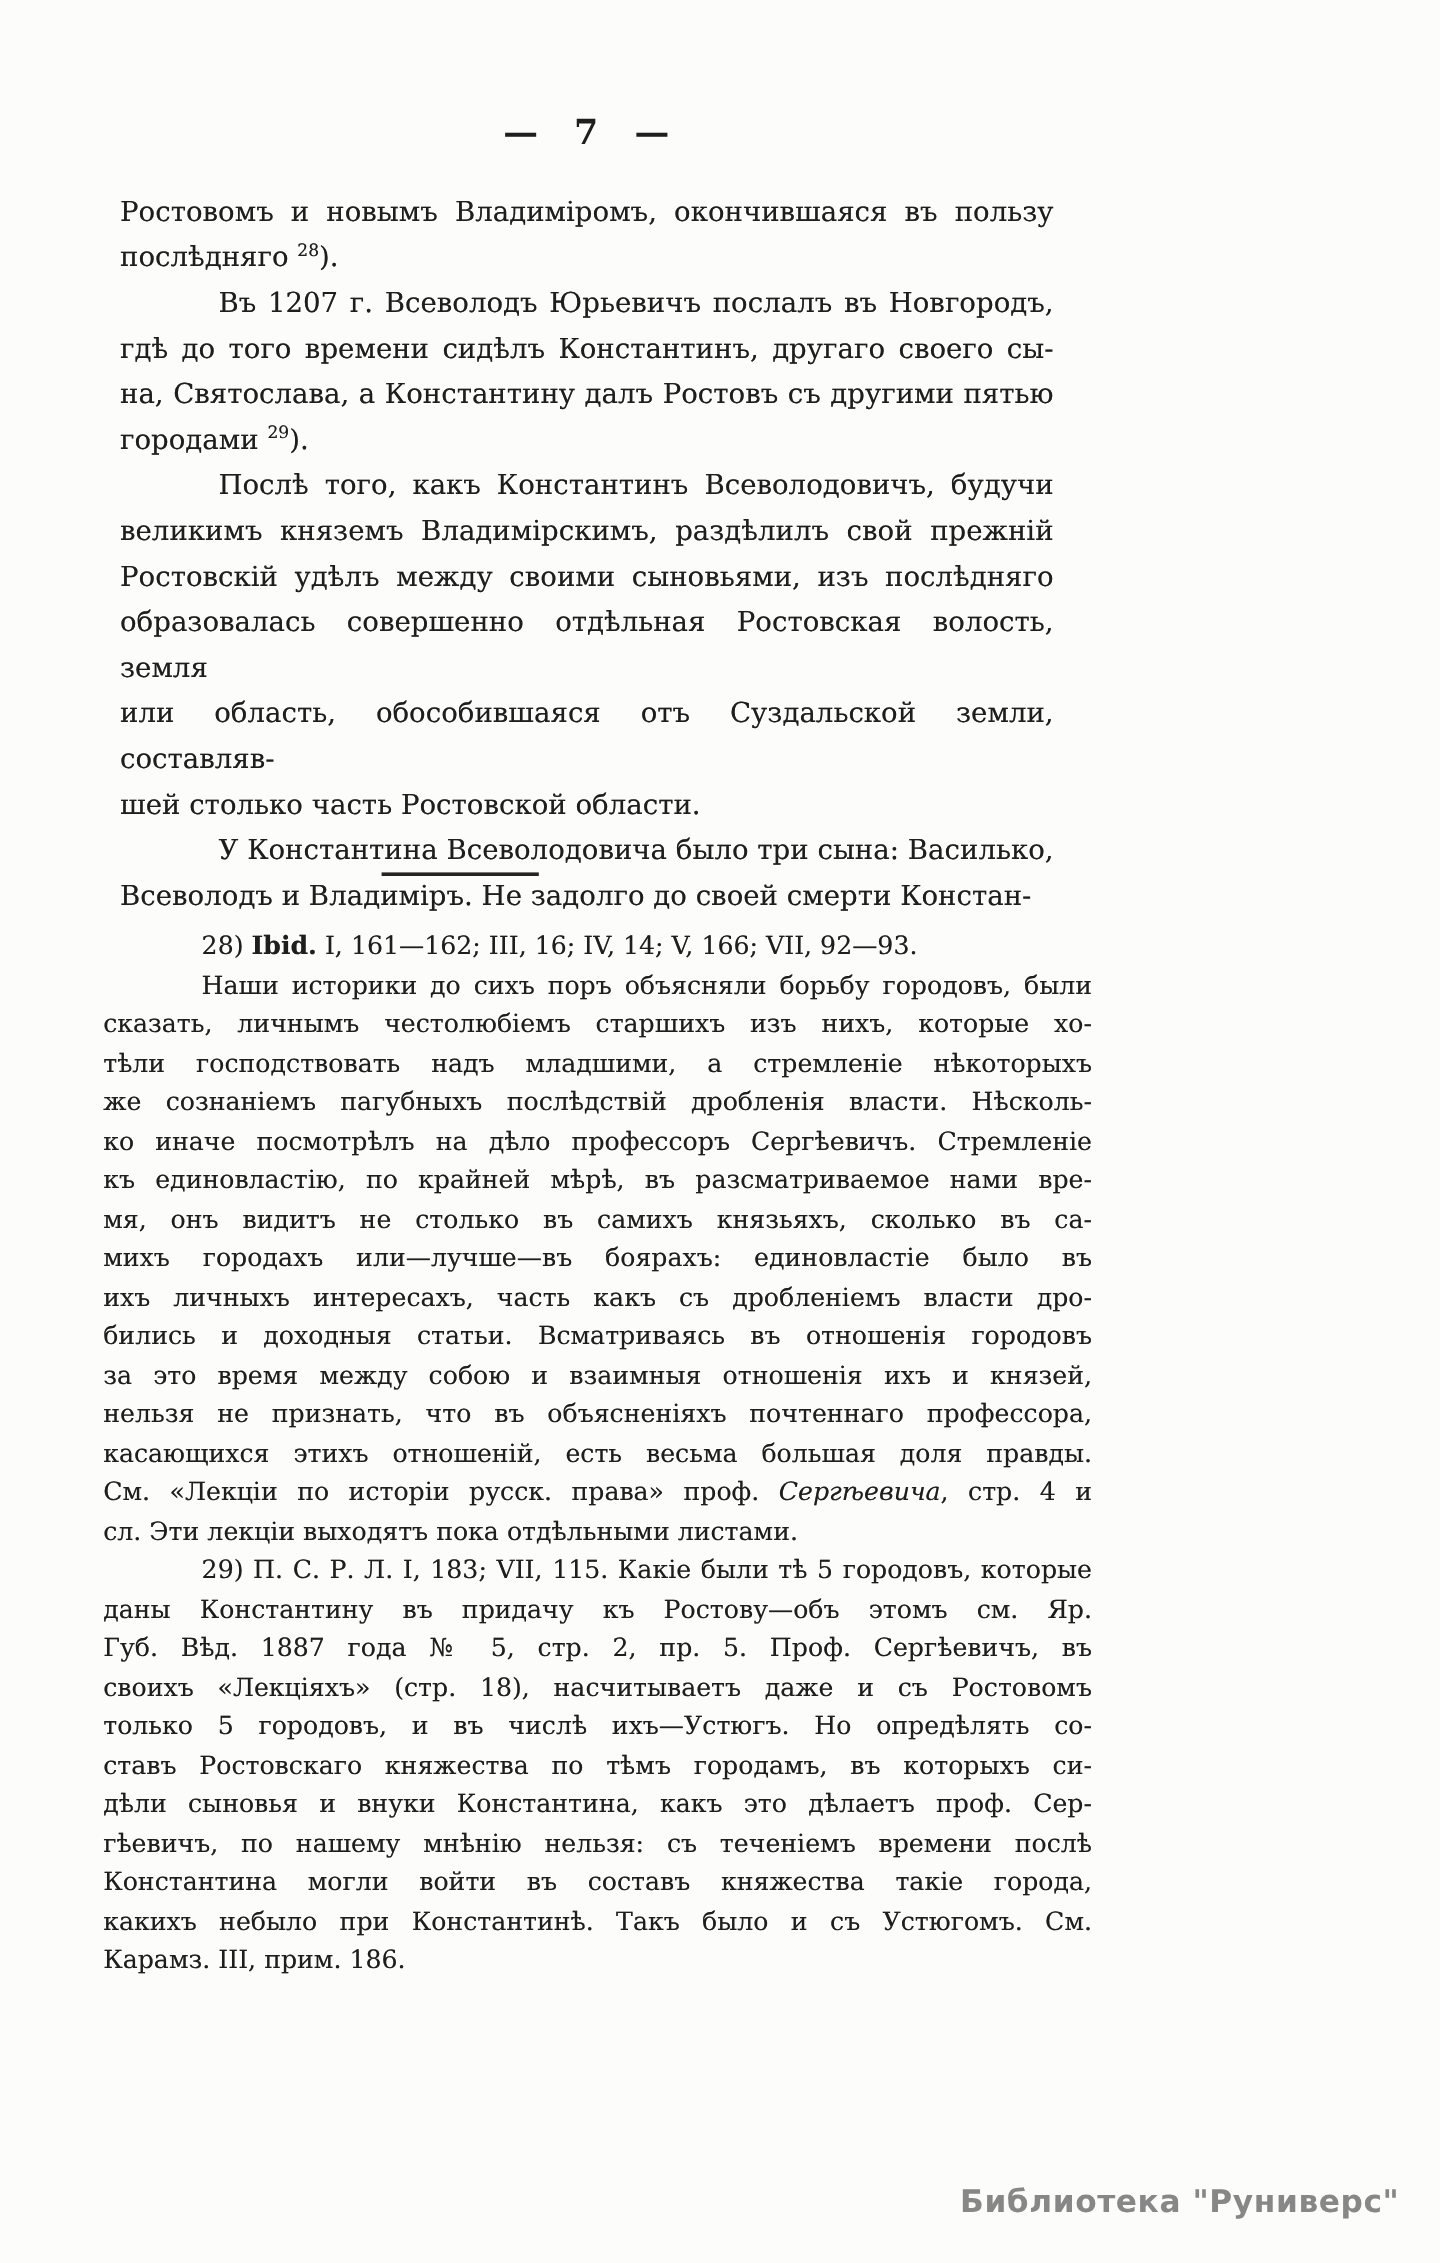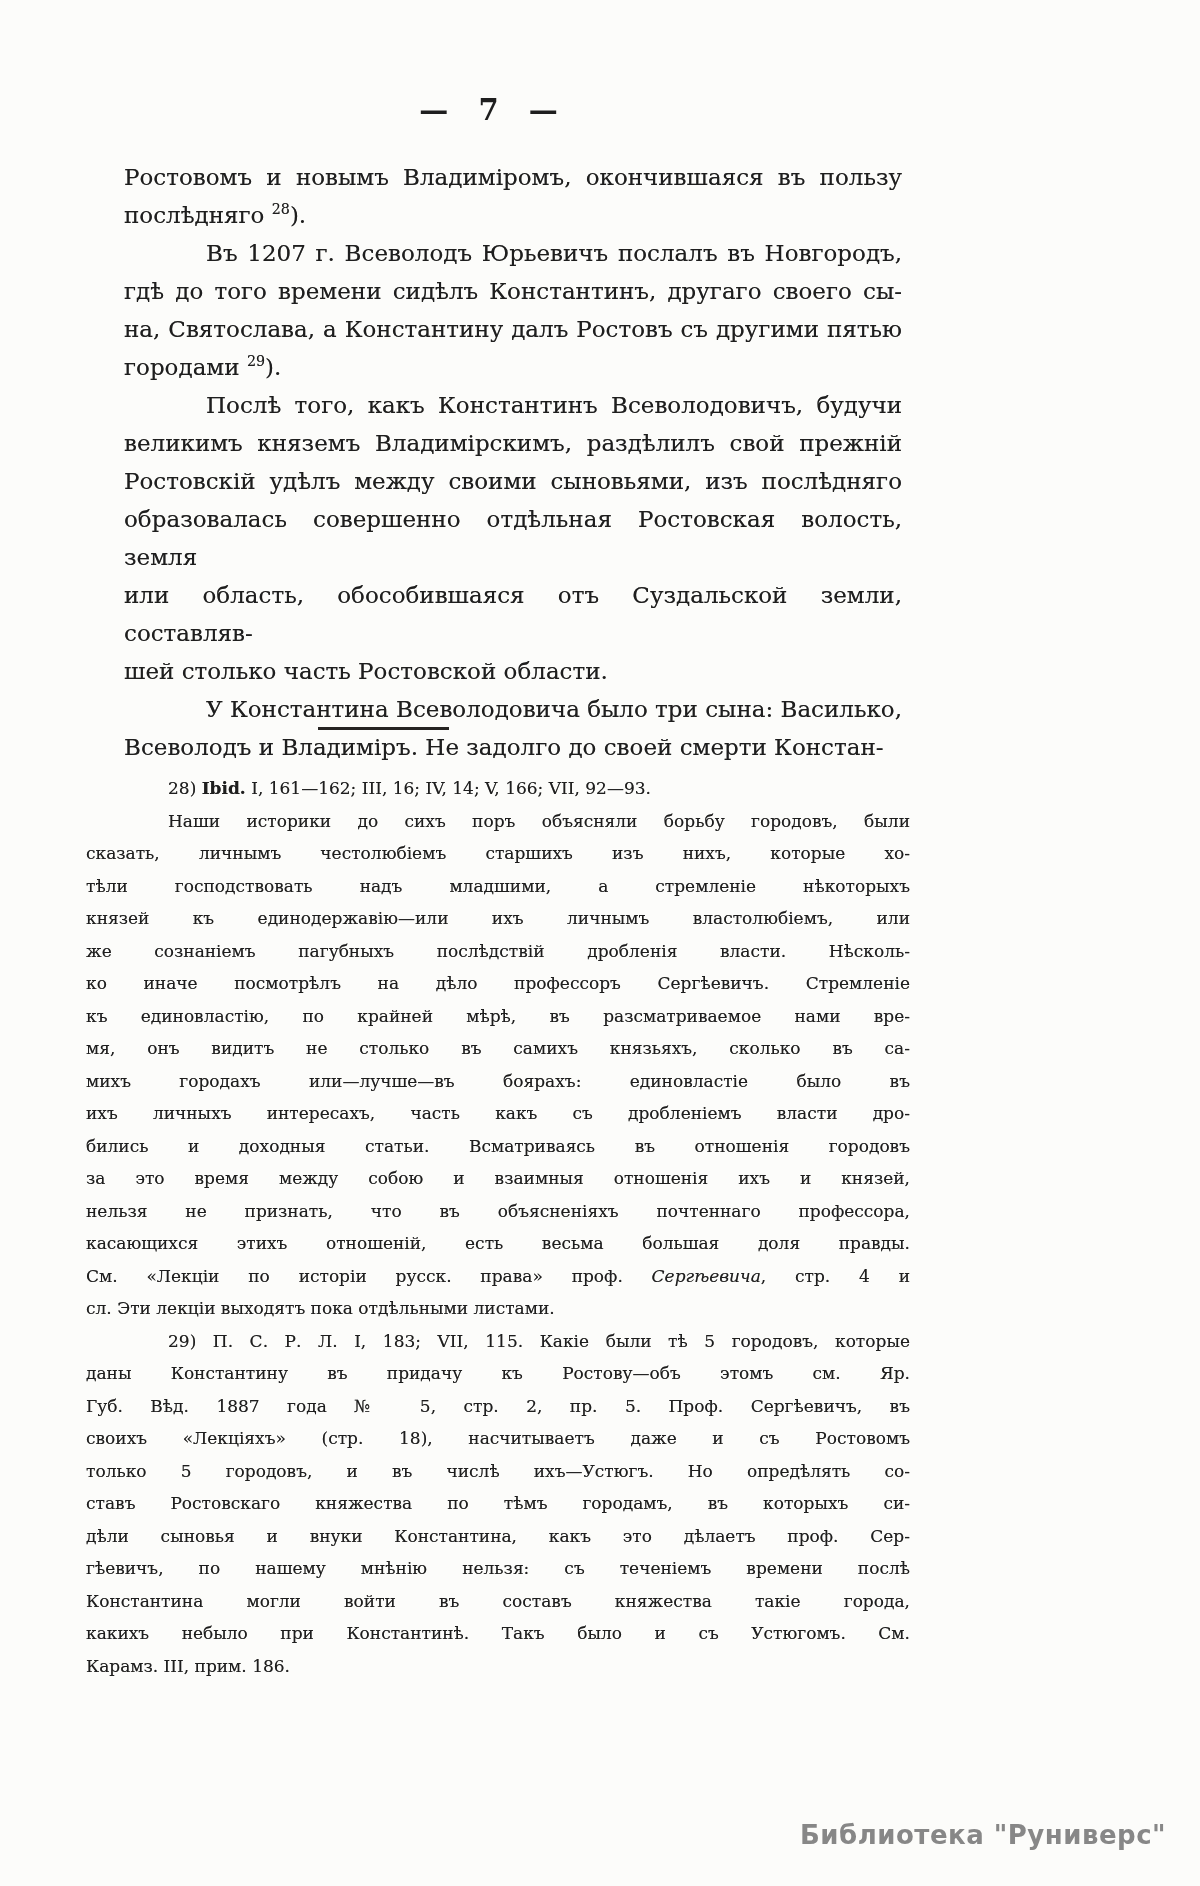--- a/index.html
+++ b/index.html
@@ -22,26 +22,25 @@
     font-weight: bold;
     word-spacing: 18px;
     letter-spacing: 1px;
   }
   .main-text {
     position: absolute;
     left: 100px; top: 158px; width: 778px;
     font-size: 23px;
     line-height: 38px;
     text-shadow: 0 0 0.5px rgba(20,18,16,0.55);
-    margin-left: 24px;
   }
   .footnotes {
     position: absolute;
     left: 86px; top: 772px; width: 824px;
-    font-size: 17px;
+    font-size: 21px;
     line-height: 32.5px;
     text-shadow: 0 0 0.4px rgba(20,18,16,0.5);
   }
   .para { margin: 0; }
   .para.indent .line:first-child { text-indent: 82px; }
   .line {
     text-align: justify;
     text-align-last: justify;
     white-space: normal;
   }
@@ -101,21 +100,20 @@
   <div class="separator"></div>
 
   <div class="footnotes">
       <div class="para indent">
         <div class="line line-last"><span>28) </span><b>Ibid.</b><span> I, 161—162; III, 16; IV, 14; V, 166; VII, 92—93.</span></div>
       </div>
       <div class="para indent">
         <div class="line"><span>Наши историки до сихъ поръ объясняли борьбу городовъ, были</span></div>
         <div class="line"><span>сказать, личнымъ честолюбіемъ старшихъ изъ нихъ, которые хо-</span></div>
         <div class="line"><span>тѣли господствовать надъ младшими, а стремленіе нѣкоторыхъ</span></div>
-        <div class="line"><span>князей къ единодержавію—или ихъ личнымъ властолюбіемъ, или</span></div>
         <div class="line"><span>же сознаніемъ пагубныхъ послѣдствій дробленія власти. Нѣсколь-</span></div>
         <div class="line"><span>ко иначе посмотрѣлъ на дѣло профессоръ Сергѣевичъ. Стремленіе</span></div>
         <div class="line"><span>къ единовластію, по крайней мѣрѣ, въ разсматриваемое нами вре-</span></div>
         <div class="line"><span>мя, онъ видитъ не столько въ самихъ князьяхъ, сколько въ са-</span></div>
         <div class="line"><span>михъ городахъ или—лучше—въ боярахъ: единовластіе было въ</span></div>
         <div class="line"><span>ихъ личныхъ интересахъ, часть какъ съ дробленіемъ власти дро-</span></div>
         <div class="line"><span>бились и доходныя статьи. Всматриваясь въ отношенія городовъ</span></div>
         <div class="line"><span>за это время между собою и взаимныя отношенія ихъ и князей,</span></div>
         <div class="line"><span>нельзя не признать, что въ объясненіяхъ почтеннаго профессора,</span></div>
         <div class="line"><span>касающихся этихъ отношеній, есть весьма большая доля правды.</span></div>

